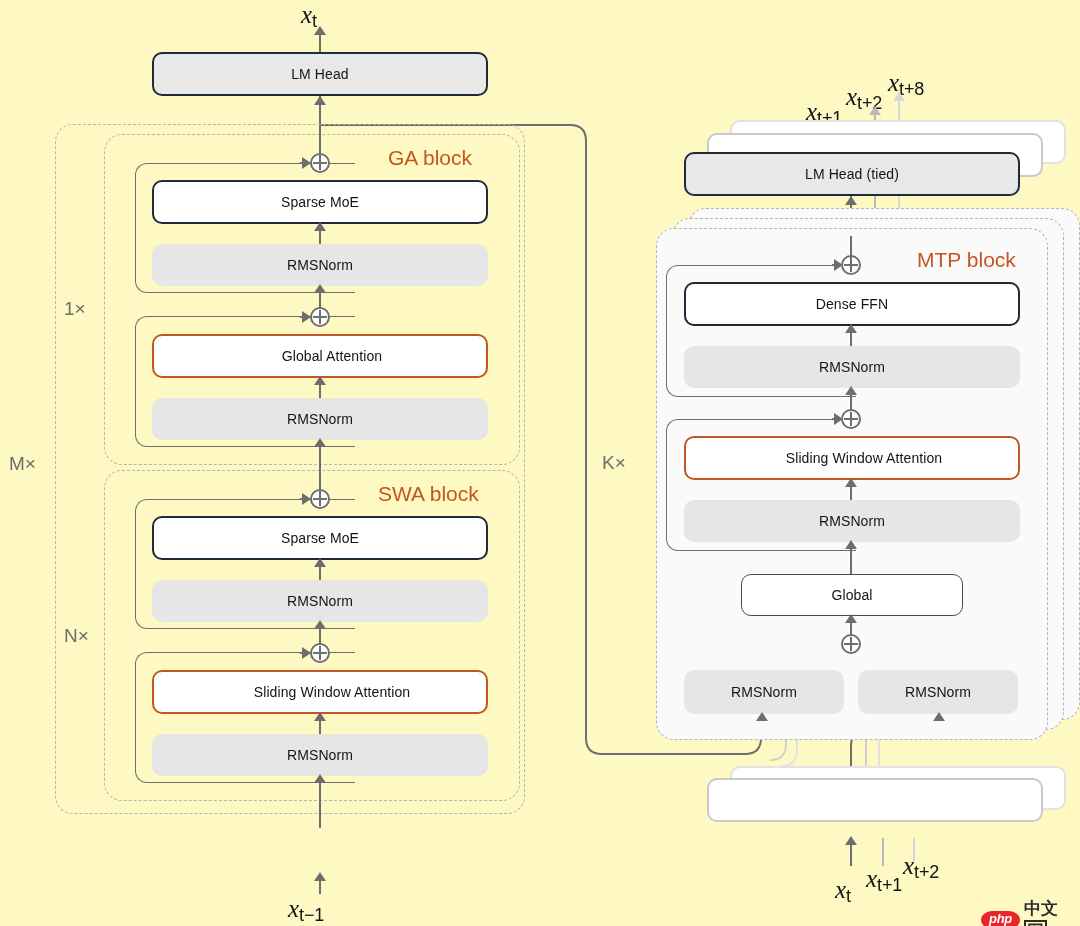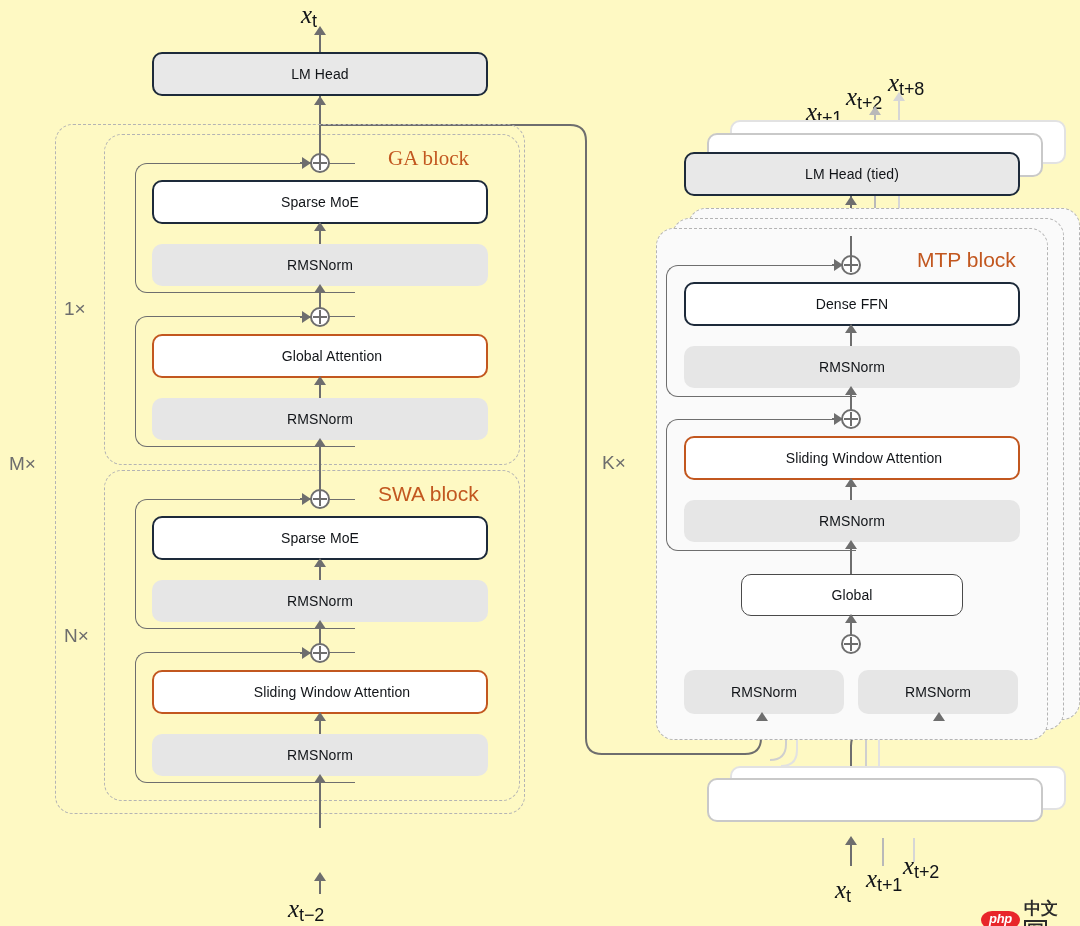--- a/index.html
+++ b/index.html
@@ -216,21 +216,21 @@
   <div class="node n-dark-fill" style="left:152px; top:52px; width:336px; height:44px;">
     <span>LM Head</span>
   </div>
   <div class="vline" style="left:319px; top:96px; height:60px;"></div>
   <div class="arrowhead" style="left:314px; top:96px;"></div>
 
   <div class="dashgroup" style="left:55px; top:124px; width:470px; height:690px;"></div>
   <div class="rlabel" style="left:9px; top:453px;">M×</div>
 
   <div class="dashgroup" style="left:104px; top:134px; width:416px; height:331px;"></div>
-  <div class="glabel" style="left:388px; top:146px;font-family:Liberation Serif, serif;">GA block</div>
+  <div class="glabel" style="left:388px; top:146px;">GA block</div>
   <div class="rlabel" style="left:64px; top:298px;">1×</div>
 
   <div class="resid" style="left:135px; top:163px; width:220px; height:130px; border-right:none; border-radius:12px 0 0 12px;"></div>
   <div class="hline" style="left:300px; top:162px; width:12px;"></div>
   <div class="arrowright" style="left:302px; top:157px;"></div>
   <div class="oplus" style="left:310px; top:153px;"></div>
   <div class="vline" style="left:319px; top:134px; height:22px;"></div>
 
   <div class="node n-dark" style="left:152px; top:180px; width:336px; height:44px;">
     <span>Sparse MoE</span>
@@ -296,21 +296,21 @@
 
   <div class="node n-grey" style="left:152px; top:734px; width:336px; height:42px;">
     <span>RMSNorm</span>
   </div>
   <div class="vline" style="left:319px; top:776px; height:52px;"></div>
   <div class="arrowhead" style="left:314px; top:774px;"></div>
 
   <div class="vline" style="left:319px; top:876px; height:18px;"></div>
   <div class="arrowhead" style="left:314px; top:872px;"></div>
   <div class="mathlabel" style="left:288px; top:896px;">
-    <span>x</span><sub>t−2</sub>
+    <span>x</span><sub>t−1</sub>
   </div>
 
   <div class="mathlabel" style="left:806px; top:99px;">
     <span>x</span><sub>t+1</sub>
   </div>
   <div class="mathlabel" style="left:846px; top:84px;">
     <span>x</span><sub>t+2</sub>
   </div>
   <div class="mathlabel" style="left:888px; top:70px;">
     <span>x</span><sub>t+8</sub>

